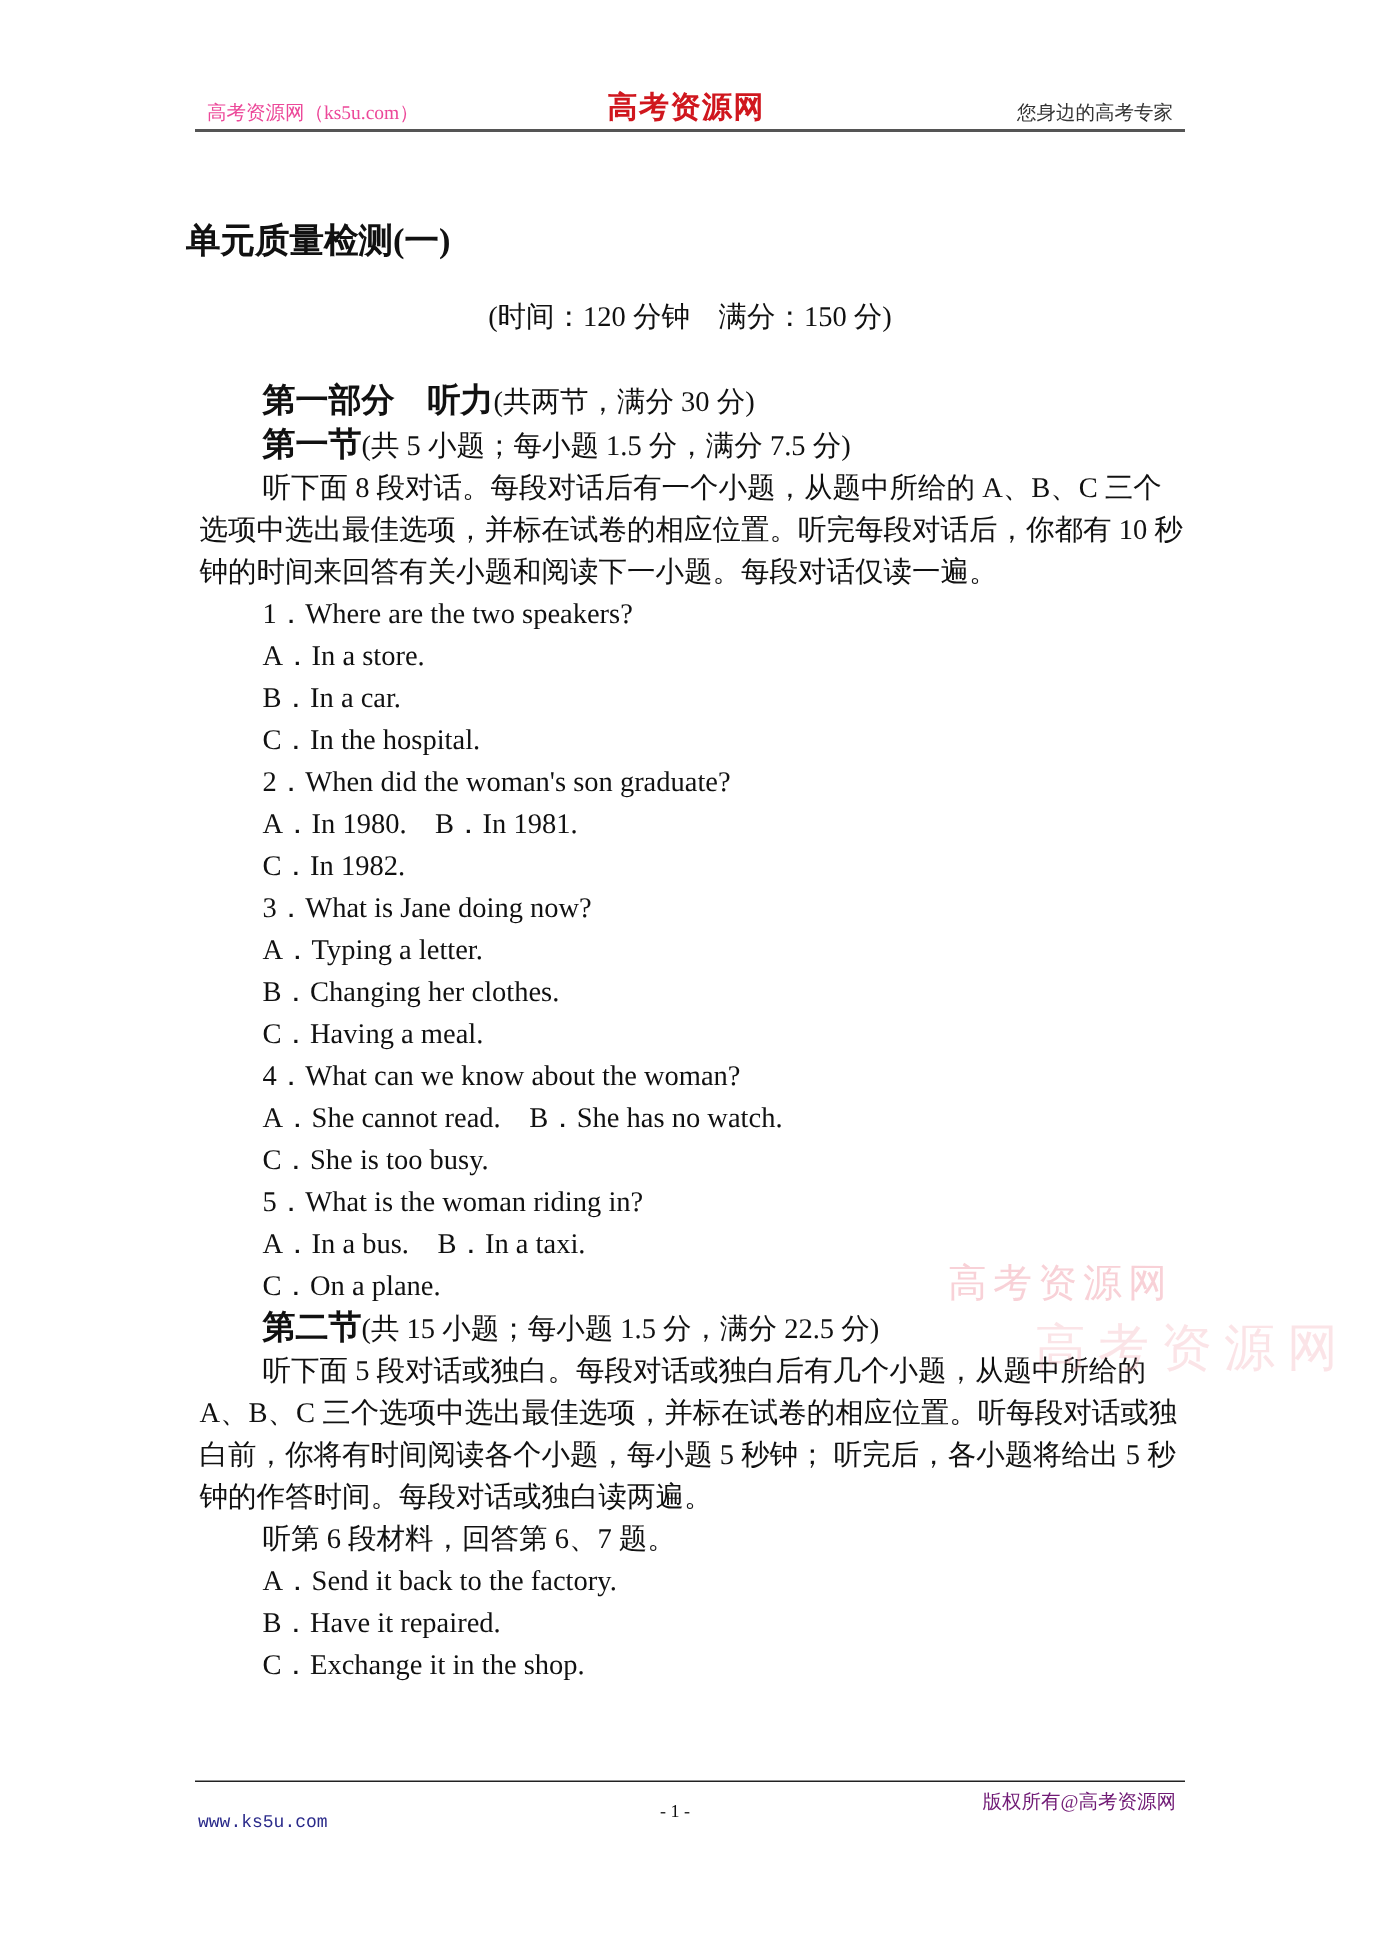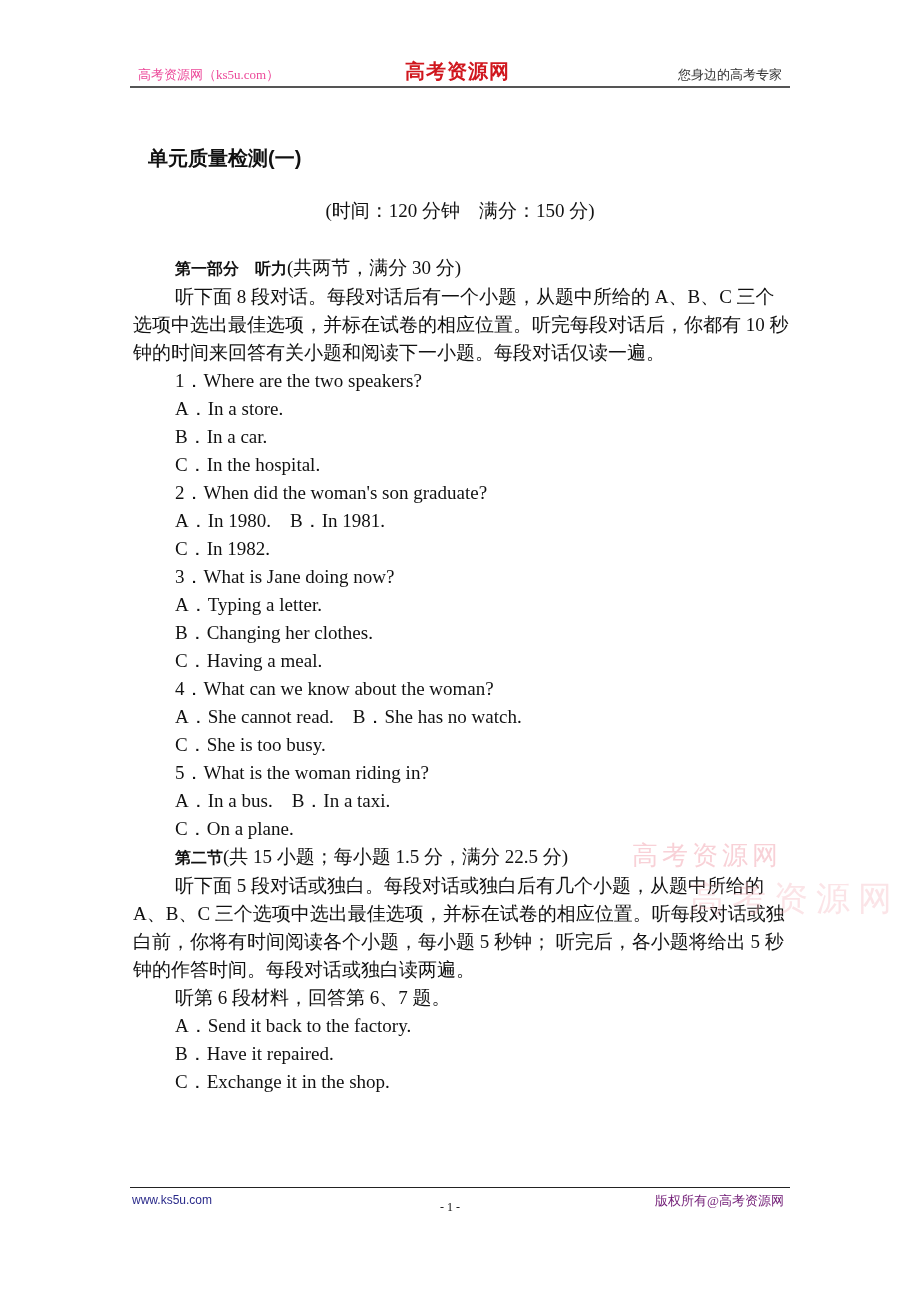--- a/index.html
+++ b/index.html
@@ -4,54 +4,55 @@
 <style>
   html, body { margin: 0; padding: 0; background: #ffffff; }
   body { width: 920px; height: 1302px; position: relative; overflow: hidden;
          font-family: "Liberation Serif", "DejaVu Serif", serif; color: #111; }
   .header { position: absolute; left: 130px; top: 58px; width: 660px; height: 28px; }
   .header .left { position: absolute; left: 8px; top: 8px; font-size: 13px; color: #ec4899; }
   .header .center { position: absolute; left: 275px; top: 0px; font-size: 20px; color: #d0171e; font-weight: bold; letter-spacing: 1px; }
   .header .right { position: absolute; right: 8px; top: 8px; font-size: 13px; color: #333; }
   .header-rule { position: absolute; left: 130px; top: 86px; width: 660px; height: 0; border-top: 2px solid #555; }
 
-  .title { position: absolute; left: 148px; top: 145px; font-size: 20px; font-weight: bold; font-family: Liberation Sans, sans-serif; }
+  .title { position: absolute; left: 124px; top: 145px; font-size: 23px; font-weight: bold; font-family: Liberation Serif, serif; }
   .subtitle { position: absolute; left: 0; width: 920px; top: 198px; text-align: center; font-size: 19px; box-sizing: border-box; }
 
   .body { position: absolute; left: 133px; top: 254px; width: 660px; font-size: 19px; line-height: 28px; }
   .p { margin: 0; }
   .indent { text-indent: 42px; }
   .li { padding-left: 42px; }
-  .bold { font-weight: bold; font-family: "DejaVu Sans", sans-serif; font-size: 16px; margin-top: 43px; }
+  .bold { font-weight: bold; font-family: "DejaVu Sans", sans-serif; font-size: 22px; margin-top: 43px; }
 
   .watermark { position: absolute; color: #f4b4bd; opacity: 0.6; font-size: 28px; letter-spacing: 4px; }
   .wm1 { left: 632px; top: 838px; font-size: 26px; }
   .wm2 { left: 690px; top: 876px; font-size: 34px; opacity: 0.35; letter-spacing: 8px; }
 
   .footer-rule { position: absolute; left: 130px; top: 1187px; width: 660px; border-top: 1px solid #222; }
   .footer { position: absolute; left: 130px; top: 1190px; width: 660px; height: 30px; font-size: 13px; }
-  .footer .left { position: absolute; left: 2px; top: 3px; color: #2a2a8a; font-family: Liberation Sans, sans-serif; font-size: 12px; }
+  .footer .left { position: absolute; left: 2px; top: 18px; color: #2a2a8a; font-family: Liberation Mono, monospace; font-size: 12px; }
   .footer .center { position: absolute; left: 310px; top: 10px; font-size: 12px; }
   .footer .right { position: absolute; right: 6px; top: 2px; color: #701a75; }
 </style>
 </head>
 <body>
 
 <div class="header">
   <span class="left">高考资源网（ks5u.com）</span>
   <span class="center">高考资源网</span>
   <span class="right">您身边的高考专家</span>
 </div>
 <div class="header-rule"></div>
 
 <div class="title">单元质量检测(一)</div>
 <div class="subtitle">(时间：120 分钟　满分：150 分)</div>
 
 <div class="body">
   <p class="p indent"><span class="bold">第一部分　听力</span><span>(共两节，满分 30 分)</span></p>
+  <p class="p indent"><span class="bold">第一节</span><span>(共 5 小题；每小题 1.5 分，满分 7.5 分)</span></p>
   <p class="p indent">听下面 8 段对话。每段对话后有一个小题，从题中所给的 A、B、C 三个选项中选出最佳选项，并标在试卷的相应位置。听完每段对话后，你都有 10 秒钟的时间来回答有关小题和阅读下一小题。每段对话仅读一遍。</p>
 
   <div>
     <p class="p li">1．Where are the two speakers?</p>
     <p class="p li">A．In a store.</p>
     <p class="p li">B．In a car.</p>
     <p class="p li">C．In the hospital.</p>
   </div>
   <div>
     <p class="p li">2．When did the woman's son graduate?</p>

